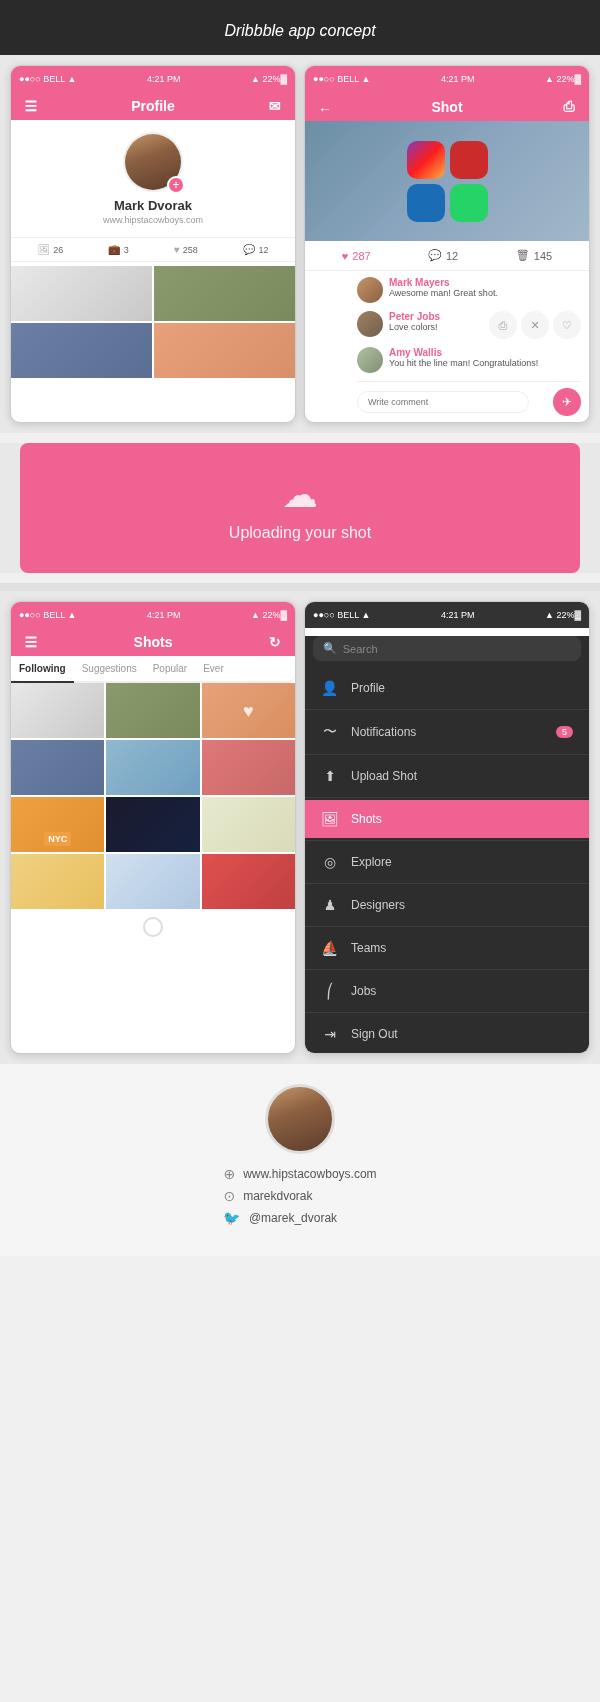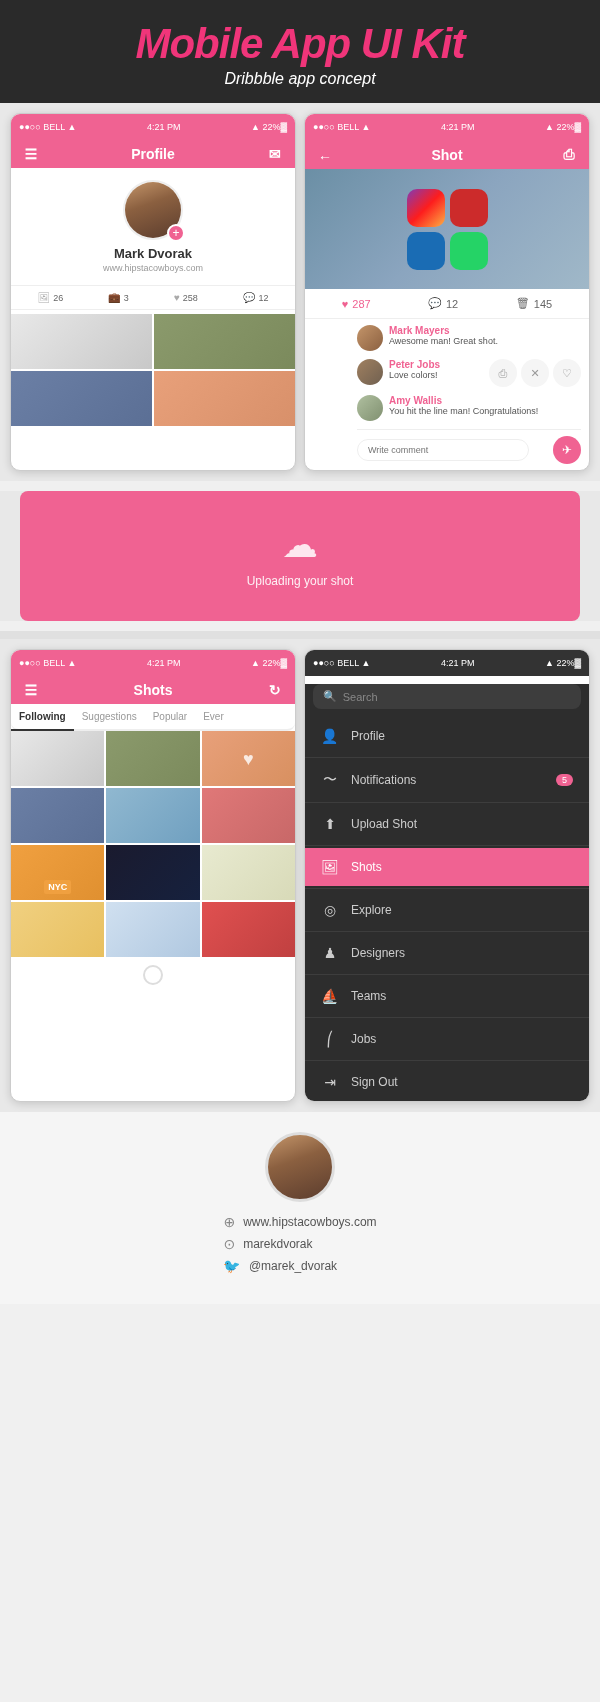--- a/index.html
+++ b/index.html
@@ -272,21 +272,21 @@
       gap: 8px;
       margin: 10px 10px;
       border-radius: 8px;
     }
     .upload-icon {
       font-size: 36px;
       color: rgba(255,255,255,0.85);
     }
     .upload-text {
       color: rgba(255,255,255,0.9);
-      font-size: 12px;
+      font-size: 16px;
     }
 
     
     .shots-tabs {
       display: flex;
       border-bottom: 2px solid #eee;
       background: #fff;
       border-radius: 8px;
     }
     .shots-tab {
@@ -424,21 +424,20 @@
       background: transparent;
     }
 
     
     .section-gap { height: 8px; background: #e0e0e0; }
   </style>
 </head>
 <body>
 
 <div class="page-header">
-  <div class="page-title">Mobile App UI Kit</div>
   <div class="page-subtitle">Dribbble app concept</div>
 </div>
 
 <div class="phones-row">
 
   <div class="phone">
     <div class="status-bar">
       <span>●●○○ BELL ▲</span>
       <span>4:21 PM</span>
       <span>▲ 22%▓</span>

